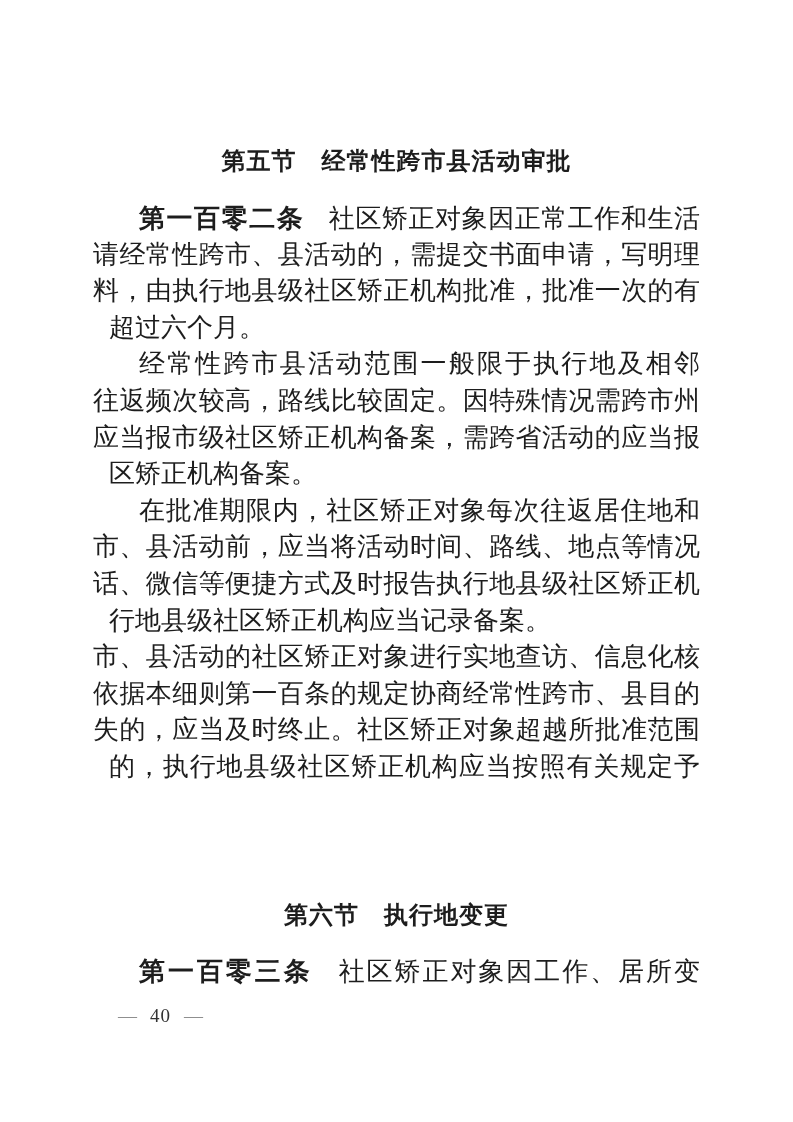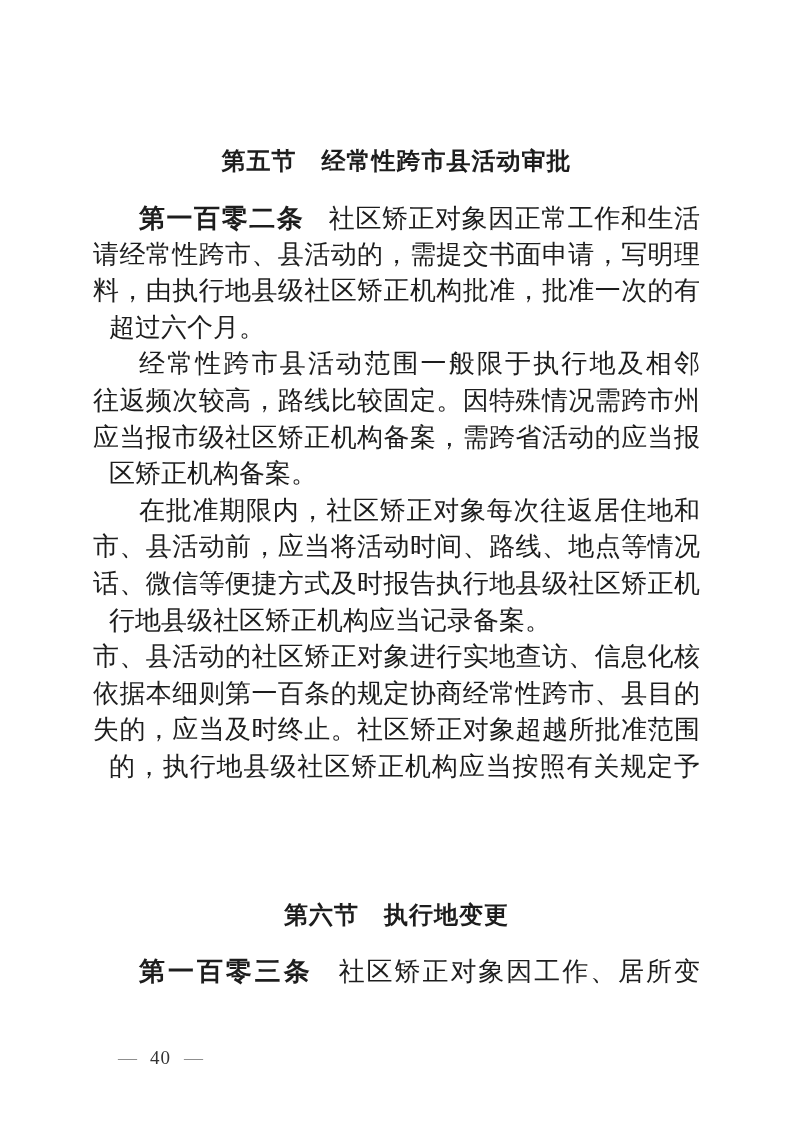--- a/index.html
+++ b/index.html
@@ -53,21 +53,21 @@
     letter-spacing: 1px;
   }
   .label-gap {
     display: inline-block;
     width: 24px;
     height: 1px;
   }
   .footer {
     position: absolute;
     left: 118px;
-    top: 1044px;
+    top: 1002px;
     height: 28px;
     line-height: 28px;
     font-size: 19px;
     white-space: nowrap;
   }
   .footer .dash { color: #8a8a8a; }
   .footer .num { margin: 0 13px; color: #333333; letter-spacing: 1px; }
 </style>
 </head>
 <body>

